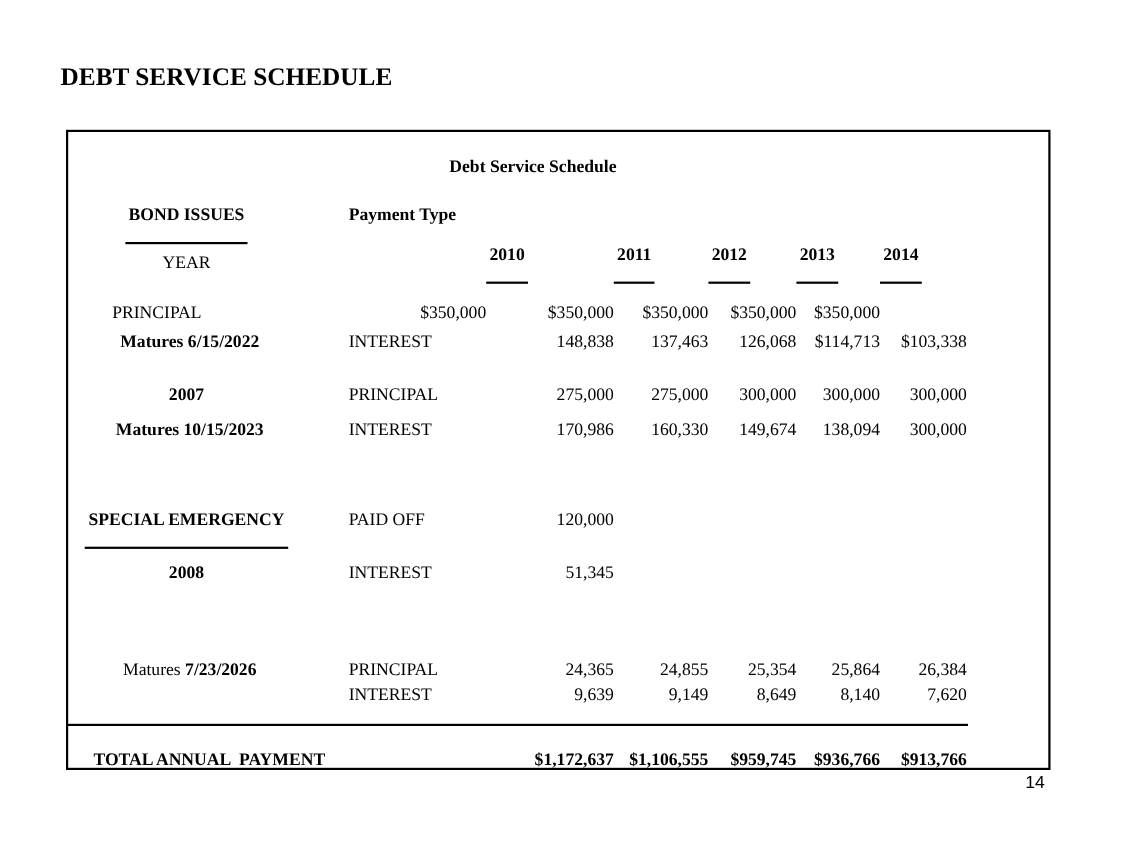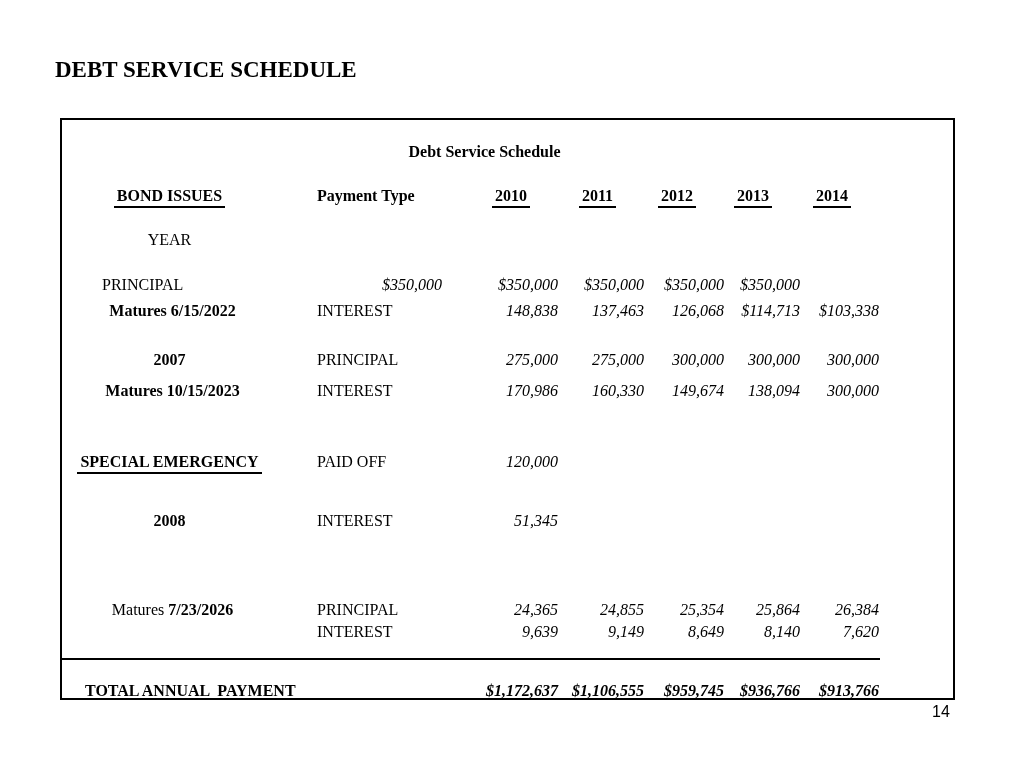--- a/index.html
+++ b/index.html
@@ -38,28 +38,28 @@
     width: 817px;
     display: grid;
     grid-template-columns: 215px 165px 116px 86px 80px 76px 79px;
     font-size: 16px;
     line-height: 19px;
     white-space: nowrap;
   }
   .c-label { text-align: center; }
   .c-label.left { text-align: center; padding-left: 6px; }
   .c-pay { padding-left: 40px; font-family: Liberation Serif, serif; }
-  .num { text-align: right; font-style: italic; }
+  .num { text-align: right; }
   .bold { font-weight: bold; }
   .u {
     display: inline-block;
     border-bottom: 2px solid #000000;
-    padding: 0 3px 1px 3px;
+    padding: 0 3px 15px 3px;
   }
-  .yr-cell { text-align: right; padding-right: 28px; }
+  .yr-cell { padding-right: 28px; margin-top: 36px; }
   .divider {
     position: absolute;
     left: -2px; top: 538px;
     width: 820px;
     border-top: 2px solid #000000;
   }
   .total-row { font-weight: bold; top: 561px; }
   .total-label {
     grid-column: 1 / 3;
     text-align: left;
@@ -129,21 +129,21 @@
     <div class="c-label left bold">Matures 10/15/2023</div>
     <div class="c-pay">INTEREST</div>
     <div class="num">170,986</div>
     <div class="num">160,330</div>
     <div class="num">149,674</div>
     <div class="num">138,094</div>
     <div class="num">300,000</div>
   </div>
 
 
-  <div class="row" style="top:332px">
+  <div class="row" style="top:343px">
     <div class="c-label"><span class="u bold">SPECIAL EMERGENCY</span></div>
     <div class="c-pay">PAID OFF</div>
     <div class="num">120,000</div>
     <div class="num"></div>
     <div class="num"></div>
     <div class="num"></div>
     <div class="num"></div>
   </div>
 
   <div class="row" style="top:391px">

